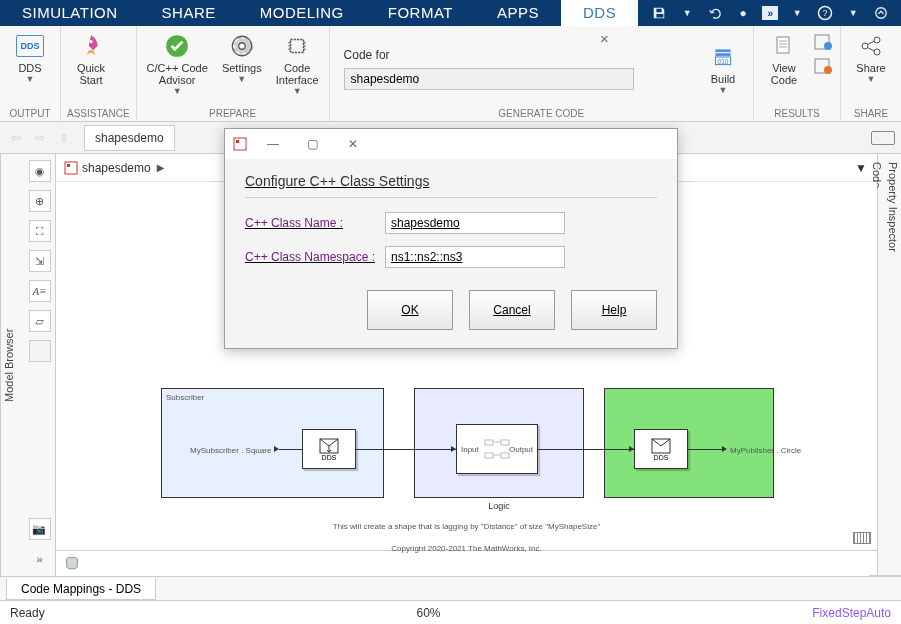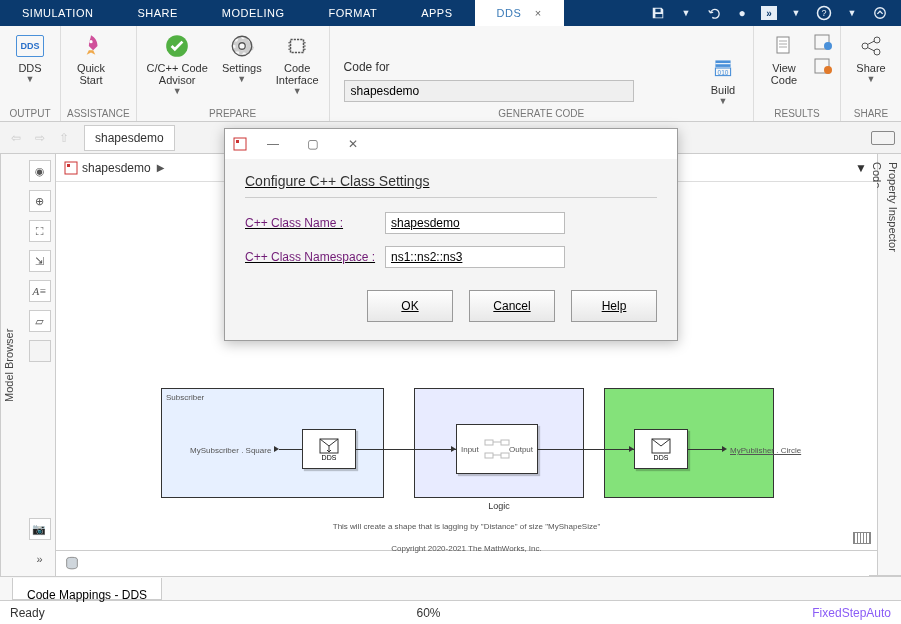--- a/index.html
+++ b/index.html
@@ -1,20 +1,20 @@
 <!DOCTYPE html>
 <html><head>
   <meta charset="utf-8">
   <style>
     * { box-sizing: border-box; margin: 0; padding: 0; font-family: "Segoe UI", Arial, sans-serif; }
     body { width: 901px; height: 624px; overflow: hidden; background: #fff; position: relative; font-size: 12px; }
 
     
     .topstrip { height: 26px; background: #0b3a6e; display: flex; align-items: stretch; color: #fff; }
-    .toptab { padding: 0 22px; line-height: 26px; font-size: 11px; letter-spacing: 0.5px; cursor: pointer; text-align: center; }
+    .toptab { padding: 0 22px; line-height: 26px; font-size: 15px; letter-spacing: 0.5px; cursor: pointer; text-align: center; }
     .toptab.active { background: #fff; color: #3a7ab7; position: relative; }
     .toptab.active .closex { margin-left: 10px; color: #666; }
     .rightquick { margin-left: auto; display: flex; align-items: center; gap: 10px; padding: 0 12px; }
     .qbtn { width: 18px; height: 18px; fill: #e6eef7; color: #e6eef7; display: flex; align-items: center; justify-content: center; }
 
     
     .ribbon { height: 96px; background: #f7f7f7; border-bottom: 1px solid #ccc; display: flex; }
     .rgroup { border-right: 1px solid #ddd; display: flex; flex-direction: column; padding: 4px 6px 0; }
     .rbuttons { display: flex; gap: 6px; align-items: flex-start; }
     .rbtn { display: flex; flex-direction: column; align-items: center; gap: 2px; min-width: 48px; padding: 2px 4px; cursor: pointer; }
@@ -74,25 +74,25 @@
     .dlgtitlebar .dtitle { font-size: 12px; color: #333; flex: 1; }
     .winbtns { display: flex; gap: 0; }
     .winbtn { width: 40px; height: 26px; display: flex; align-items: center; justify-content: center; color: #666; cursor: pointer; }
     .dlgbody { padding: 14px 20px 18px; text-decoration: underline; }
     .dlgh { font-size: 14px; color: #333; margin-bottom: 8px; }
     .hr { border: none; border-top: 1px solid #ccc; margin-bottom: 14px; }
     .frow { display: flex; align-items: center; margin-bottom: 12px; }
     .frow label { width: 140px; font-size: 12px; color: #701a75; }
     .frow input { width: 180px; height: 22px; border: 1px solid #bbb; padding: 0 5px; font-size: 12px; }
     .dlgbtns { display: flex; justify-content: flex-end; gap: 16px; margin-top: 22px; }
-    .dlgbtn { width: 86px; height: 32px; border: 1px solid #999; background: linear-gradient(#fff,#e8e8e8); font-size: 12px; cursor: pointer; }
+    .dlgbtn { width: 86px; height: 40px; border: 1px solid #999; background: linear-gradient(#fff,#e8e8e8); font-size: 12px; cursor: pointer; }
 
     
     .tabstrip { height: 24px; border-top: 1px solid #ccc; background: #f7f7f7; display: flex; align-items: center; }
-    .bottab { border: 1px solid #ccc; border-top: none; padding: 6px 14px; height: 22px; line-height: 22px; font-size: 12px; background: #fff; margin-left: 12px; }
+    .bottab { border: 1px solid #ccc; border-top: none; padding: 0 14px; height: 22px; line-height: 22px; font-size: 12px; background: #fff; margin-left: 6px; }
     .statusbar { height: 24px; border-top: 1px solid #ccc; display: flex; align-items: center; font-size: 12px; color: #333; padding: 0 10px; }
     .statusbar .mid { flex: 1; text-align: center; }
     .statusbar .solver { color: #8b5cf6; cursor: pointer; }
 
     .palette-bottom { display: flex; align-items: center; justify-content: center; width: 32px; }
     .dbicon { width: 18px; height: 18px; display: flex; align-items: center; justify-content: center; }
     .thumbicon { position: absolute; right: 6px; bottom: 6px; width: 18px; height: 12px; border: 1px solid #888; background: repeating-linear-gradient(90deg,#888 0 1px,transparent 1px 3px); }
   </style>
 </head>
 <body>
@@ -207,21 +207,21 @@
           </div>
         <span class="lbl">Code
 Interface</span>
         <span class="ddarrow">▼</span>
       </div>
     </div>
     <div class="rtitle">PREPARE</div>
   </div>
 
   <div class="rgroup flexfill">
-    <div class="rbuttons" style="align-items:flex-end; height:100%;">
+    <div class="rbuttons" style="align-items:center; height:100%;">
       <div class="codeforbox">
         <span class="lbl">Code for</span>
         <input type="text" readonly="" value="shapesdemo" style="">
       </div>
       <div class="rbtn">
         <div class="ico">
             <svg viewBox="0 0 24 24" width="26" height="26">
               <rect x="5" y="5" width="14" height="6" fill="#4a90d9"></rect>
               <rect x="5" y="12" width="14" height="7" fill="none" stroke="#4a90d9"></rect>
               <line x1="5" y1="8" x2="19" y2="8" stroke="#fff"></line>
@@ -326,21 +326,21 @@
         <span class="smalltxt" style="top:4px; left:4px;">Subscriber</span>
       </div>
 
       <div class="region logic" style="left:358px; top:206px; width:170px; height:110px;">
         <span class="rtitle2">Logic</span>
       </div>
 
       <div class="region pub" style="left:548px; top:206px; width:170px; height:110px;"></div>
 
       <span class="smalltxt" style="left:134px; top:264px;">MySubscriber . Square</span>
-      <span class="smalltxt" style="left:674px; top:264px;text-decoration:underline;">MyPublisher . Circle</span>
+      <span class="smalltxt" style="left:674px; top:264px;">MyPublisher . Circle</span>
 
       <div class="blk" style="left:246px; top:247px; width:54px; height:40px;">
         <svg width="20" height="16" viewBox="0 0 20 16">
             <rect x="1" y="1" width="18" height="14" fill="none" stroke="#333"></rect>
             <path d="M1 1l9 7 9-7" fill="none" stroke="#333"></path>
             <path d="M10 8v6m-2-2l2 2 2-2" fill="none" stroke="#333"></path>
           </svg>
         <span style="font-size:7px;">DDS</span>
       </div>
 

